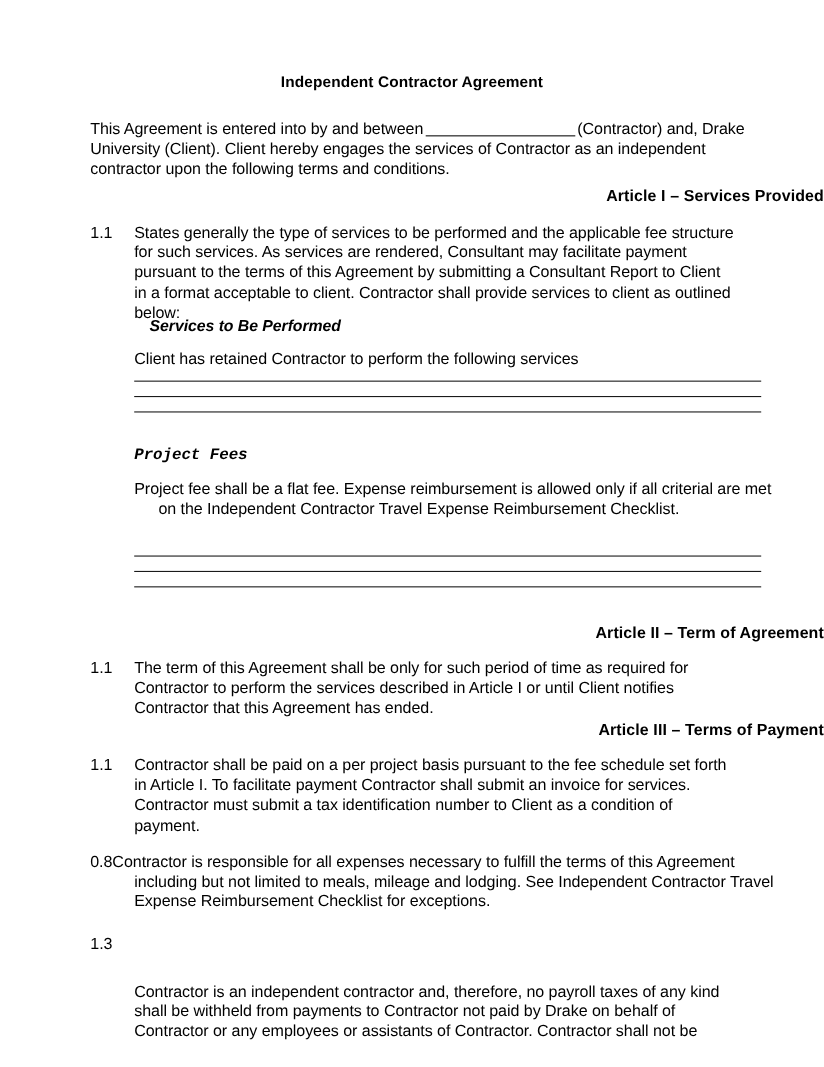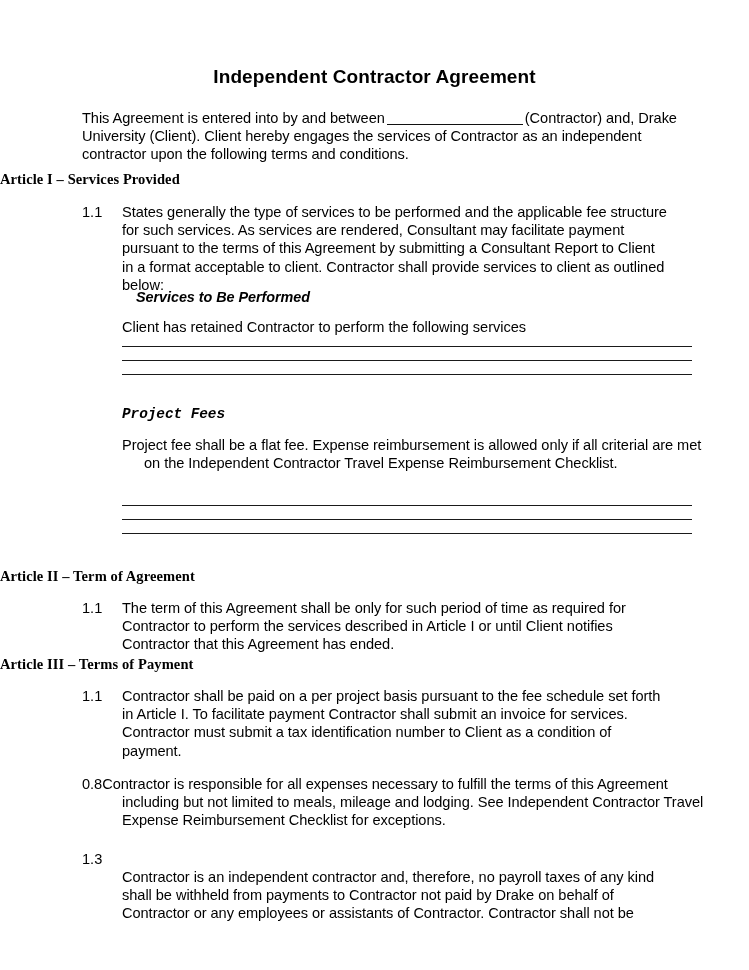--- a/index.html
+++ b/index.html
@@ -26,34 +26,33 @@
     height: 970px;
     background: #ffffff;
   }
 
   
   .doc-title {
     position: absolute;
     left: 0;
     right: 0;
     text-align: center;
-    font-size: 19px;
+    font-size: 14px;
     font-weight: bold;
     letter-spacing: 0.1px;
   }
 
   .article-heading {
     position: absolute;
     left: 0;
     right: 0;
-    text-align: left;
+    text-align: right;
     font-size: 14.5px;
     font-weight: bold;
     letter-spacing: 0.1px;
-    font-family: Liberation Serif, serif;
   }
 
   .para {
     position: absolute;
     font-size: 14.6px;
     line-height: 18.2px;
     letter-spacing: -0.05px;
   }
 
   
@@ -181,15 +180,15 @@
   <div class="article-heading" style="top:656px;">Article III – Terms of Payment</div>
 
   <div class="clause-num" style="top:687px;">1.1</div>
   <div class="clause-body" style="top:687px;">Contractor shall be paid on a per project basis pursuant to the fee schedule set forth in Article I.  To facilitate payment Contractor shall submit an invoice for services.  Contractor must submit a tax identification number to Client as a condition of payment.</div>
 
   <div class="clause-hanging" style="top:775px;">
     <span class="num-inline">0.8</span><span>Contractor is responsible for all expenses necessary to fulfill the terms of this Agreement including but not limited to meals, mileage and lodging.   See Independent Contractor Travel Expense Reimbursement Checklist for exceptions.</span>
   </div>
 
   <div class="clause-num" style="top:850px;">1.3</div>
-  <div class="clause-body" style="top:868px;">Contractor is an independent contractor and, therefore, no payroll taxes of any kind shall be withheld from payments to Contractor not paid by Drake on behalf of Contractor or any employees or assistants of Contractor. Contractor shall not be</div>
+  <div class="clause-body" style="top:893px;">Contractor is an independent contractor and, therefore, no payroll taxes of any kind shall be withheld from payments to Contractor not paid by Drake on behalf of Contractor or any employees or assistants of Contractor. Contractor shall not be</div>
 
 </div>
 
 </body></html>

